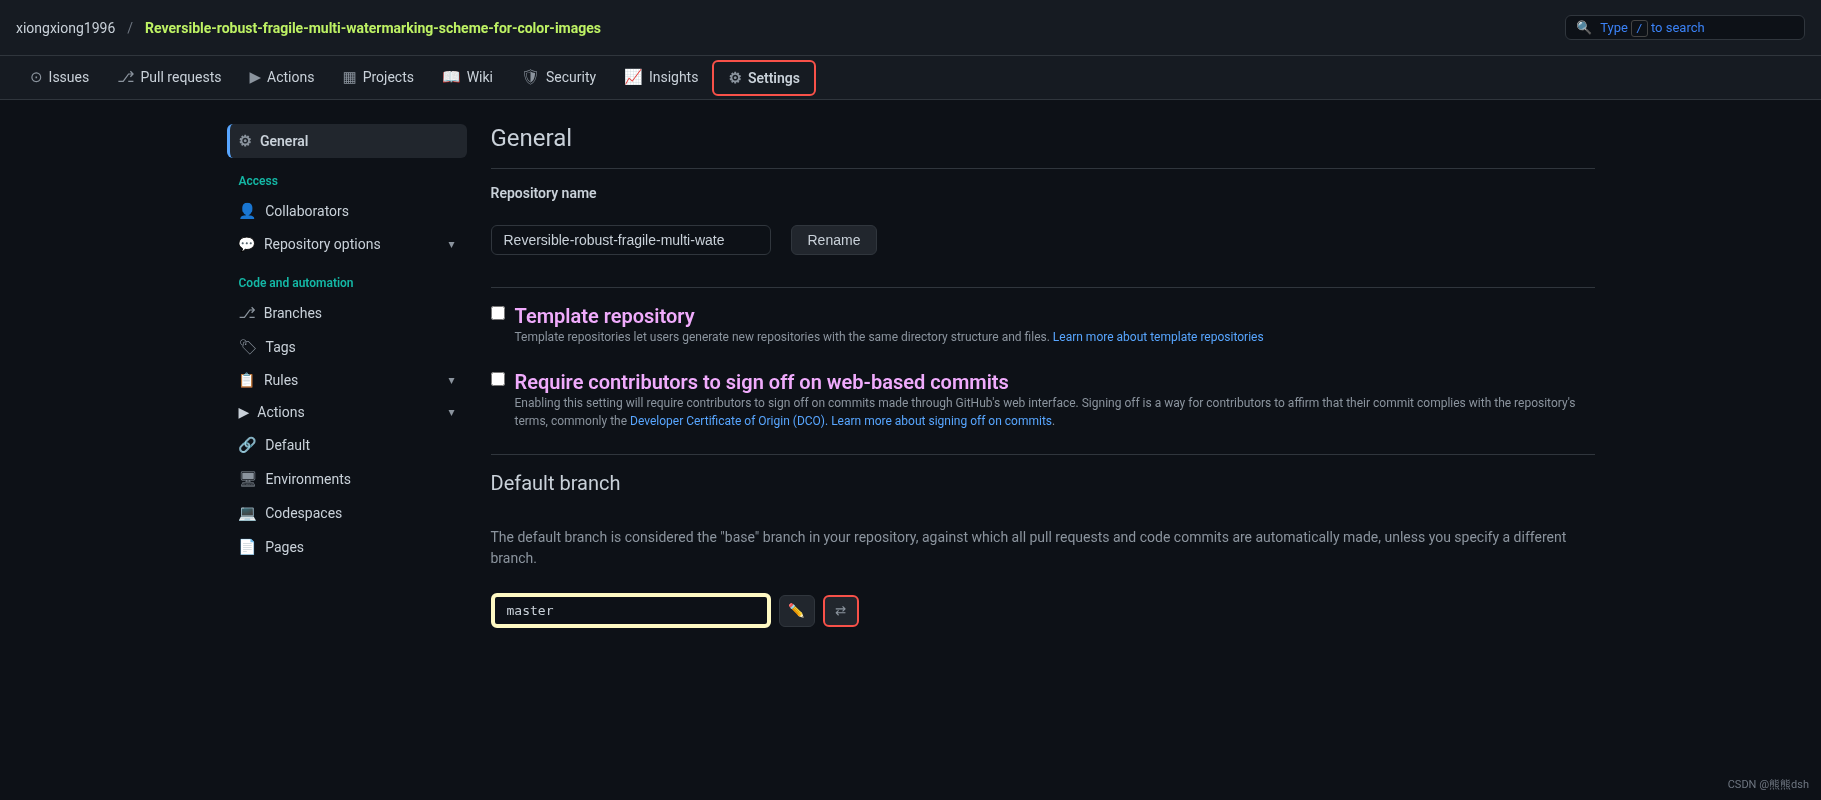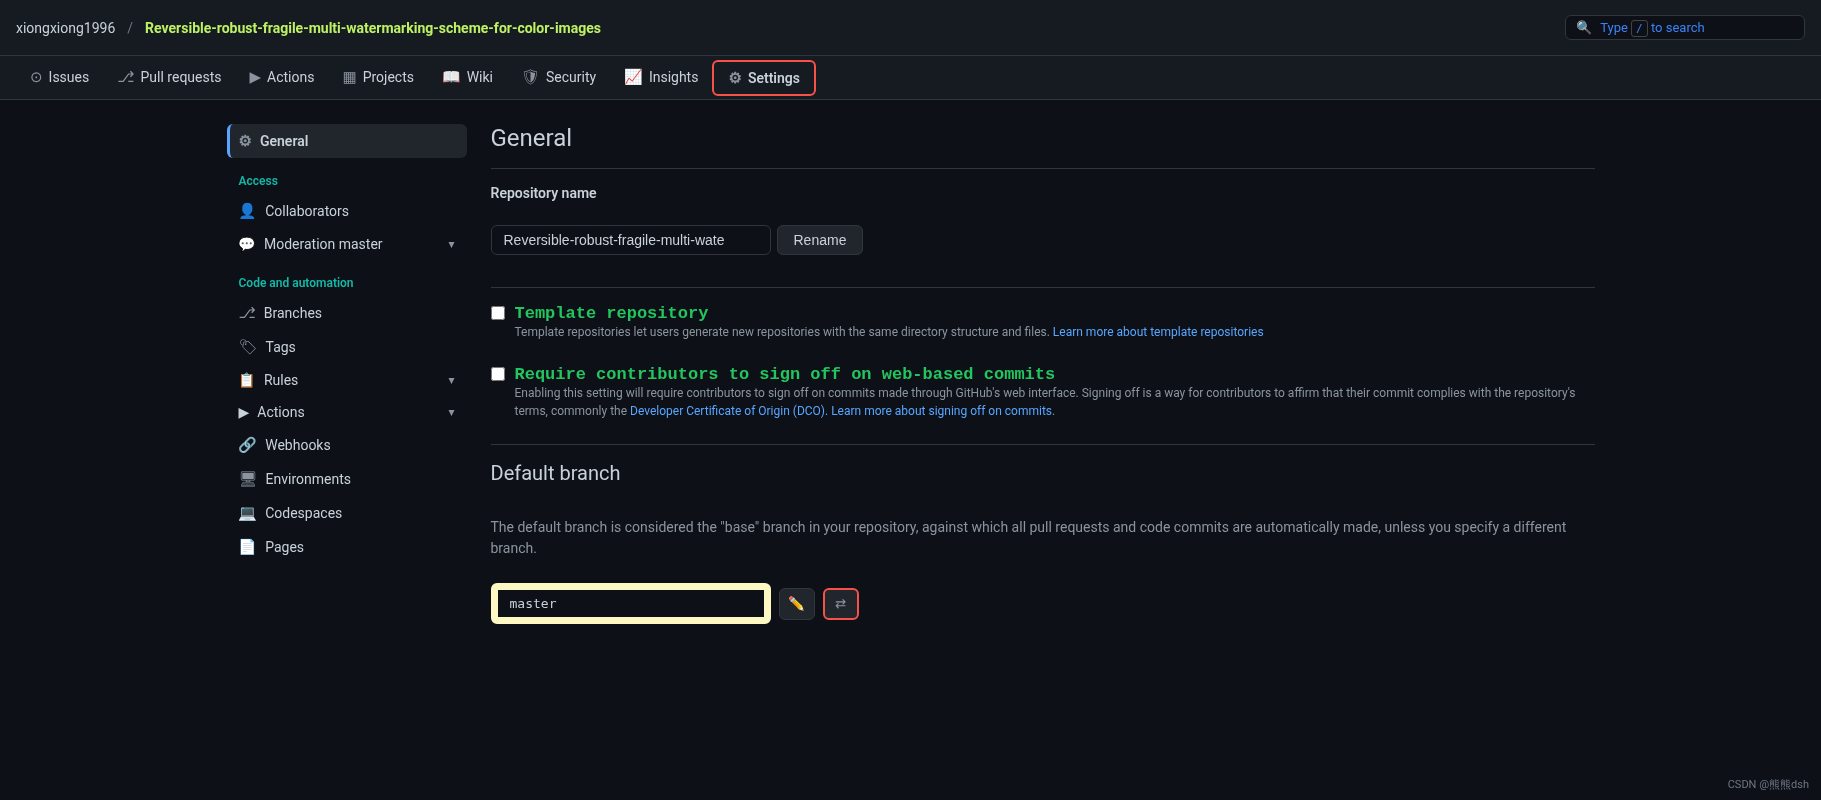--- a/index.html
+++ b/index.html
@@ -182,21 +182,21 @@
     }
     .form-label {
       font-size: 14px;
       font-weight: 600;
       color: #c9d1d9;
       margin-bottom: 8px;
     }
     .input-row {
       display: flex;
       align-items: flex-start;
-      gap: 6px;
+      gap: 20px;
       margin-bottom: 8px;
       margin-top: 24px;
     }
     .text-input {
       background: #0d1117;
       border: 1px solid #30363d;
       border-radius: 6px;
       color: #c9d1d9;
       padding: 6px 12px;
       font-size: 14px;
@@ -227,24 +227,23 @@
       margin-bottom: 8px;
     }
     .checkbox-row input[type="checkbox"] {
       margin-top: 2px;
       accent-color: #58a6ff;
       width: 14px;
       height: 14px;
       flex-shrink: 0;
     }
     .checkbox-title {
-      font-size: 17px;
+      font-size: 20px;
       font-weight: 600;
-      color: #22c55e;
-      font-family: Liberation Mono, monospace;
+      color: #f0abfc;
     }
     .checkbox-desc {
       font-size: 12px;
       color: #8b949e;
       margin-top: 0;
       line-height: 1.5;
     }
     .link {
       color: #58a6ff;
       text-decoration: none;
@@ -263,21 +262,21 @@
       margin-bottom: 24px;
       line-height: 1.5;
     }
     .branch-row {
       display: flex;
       align-items: center;
       gap: 8px;
     }
     .branch-input {
       background: #0d1117;
-      border: 7px solid #fef9c3;
+      border: 4px solid #fef9c3;
       border-radius: 6px;
       color: #c9d1d9;
       padding: 6px 12px;
       font-size: 13px;
       font-family: monospace;
       width: 280px;
     }
     .branch-btn {
       background: #21262d;
       border: 1px solid #30363d;
@@ -368,21 +367,21 @@
     <div class="sidebar-section-label">Access</div>
 
     <div class="sidebar-item">
       <span class="item-icon">👤</span>
       <span>Collaborators</span>
     </div>
 
     <div class="sidebar-item-with-chevron">
       <div class="left">
         <span class="item-icon">💬</span>
-        <span>Moderation master</span>
+        <span>Repository options</span>
       </div>
       <span class="chevron">▾</span>
     </div>
 
     <div class="sidebar-section-label">Code and automation</div>
 
     <div class="sidebar-item">
       <span class="item-icon">⎇</span>
       <span>Branches</span>
     </div>
@@ -403,21 +402,21 @@
     <div class="sidebar-item-with-chevron">
       <div class="left">
         <span class="item-icon">▶</span>
         <span>Actions</span>
       </div>
       <span class="chevron">▾</span>
     </div>
 
     <div class="sidebar-item">
       <span class="item-icon">🔗</span>
-      <span>Webhooks</span>
+      <span>Default</span>
     </div>
 
     <div class="sidebar-item">
       <span class="item-icon">🖥</span>
       <span>Environments</span>
     </div>
 
     <div class="sidebar-item">
       <span class="item-icon">💻</span>
       <span>Codespaces</span>

